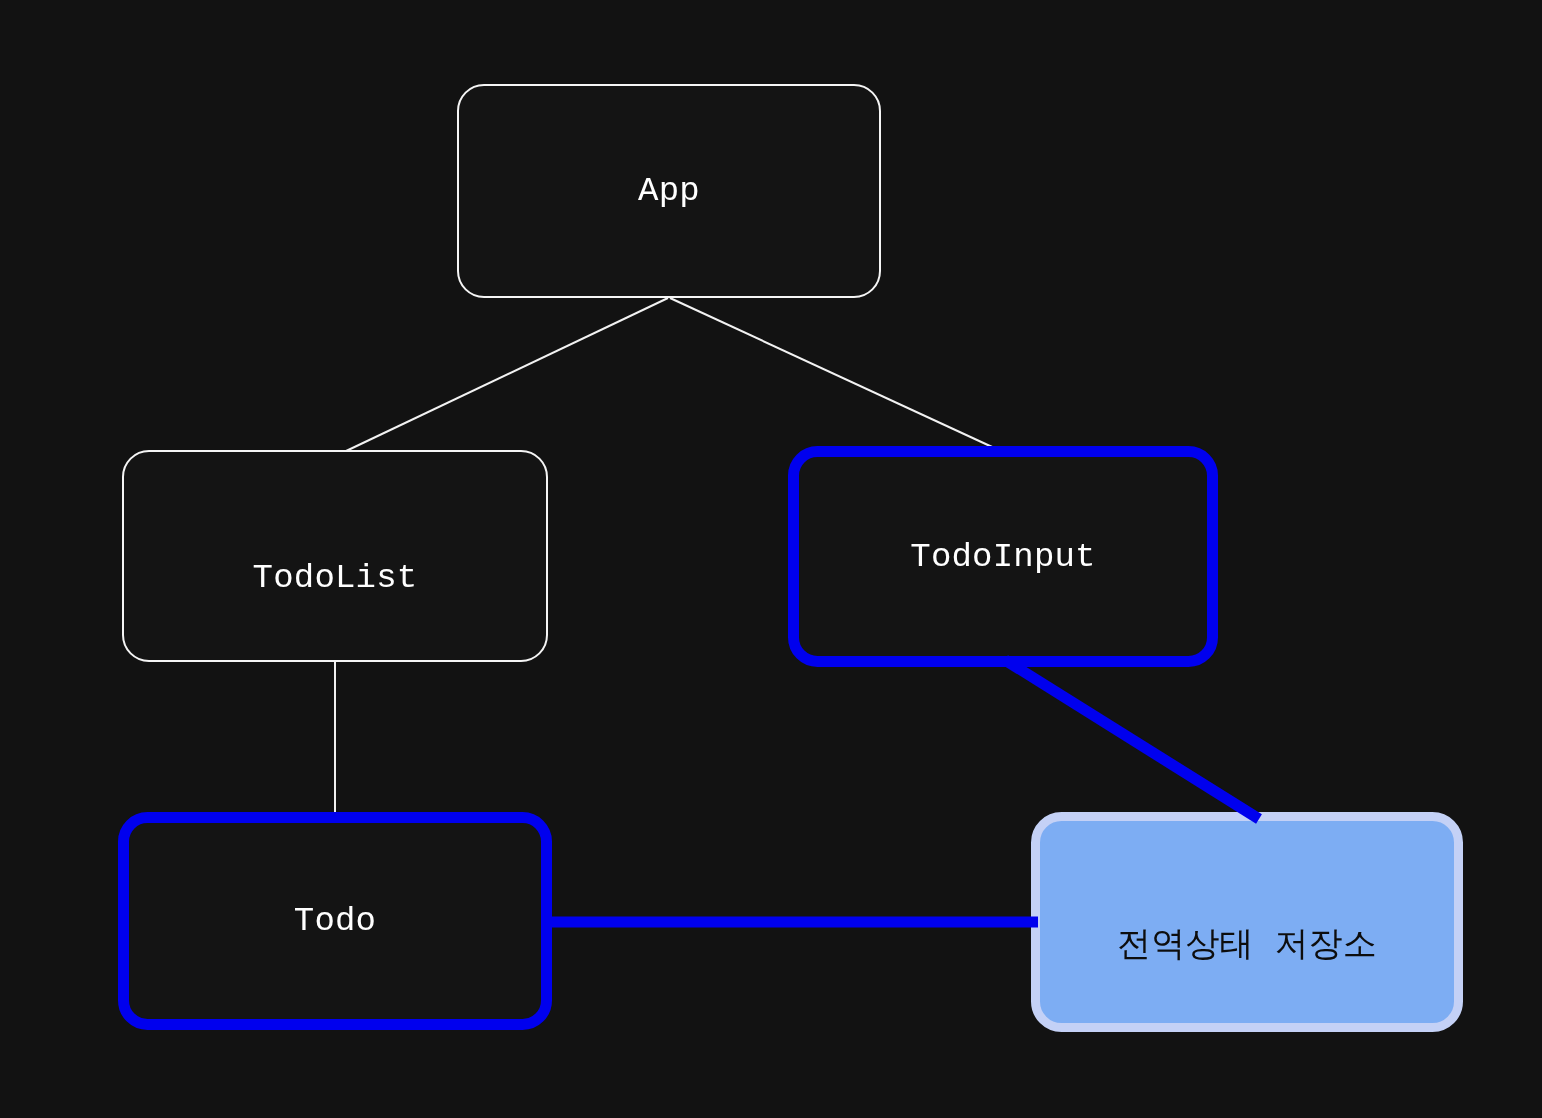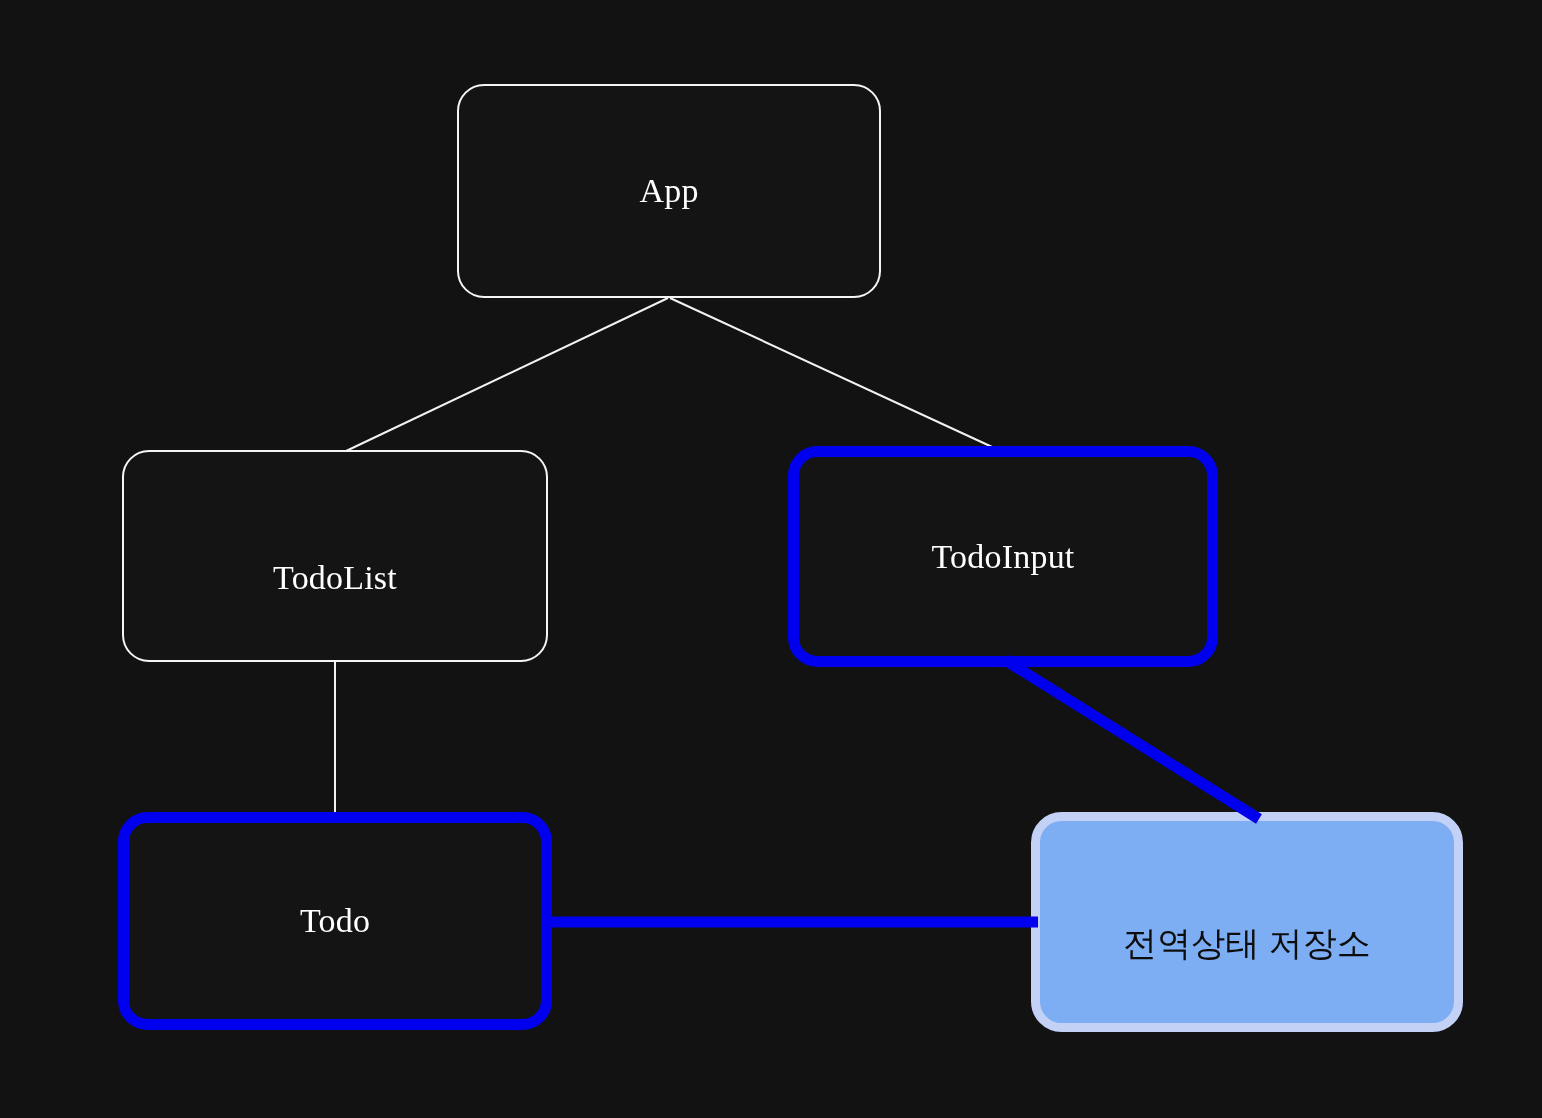--- a/index.html
+++ b/index.html
@@ -14,21 +14,21 @@
     --text-dark: #0d0d0d;
   }
   * { margin: 0; padding: 0; box-sizing: border-box; }
   html, body { background: var(--bg); }
   .canvas {
     position: relative;
     width: 1542px;
     height: 1118px;
     background: var(--bg);
     overflow: hidden;
-    font-family: Liberation Serif, serif;
+    font-family: Liberation Mono, monospace;
   }
   .canvas svg { position: absolute; left: 0; top: 0; }
 
   .edge-white { stroke: var(--edge-white); stroke-width: 2; fill: none; }
   .edge-blue  { stroke: var(--accent-blue); stroke-width: 11; fill: none; }
 
   .node-box   { fill: var(--node-fill); stroke: var(--node-stroke); stroke-width: 2; }
   .node-box-hl{ fill: var(--node-fill); stroke: var(--accent-blue); stroke-width: 11; }
   .store-box  { fill: var(--store-fill); stroke: var(--store-border); stroke-width: 9; }
 

